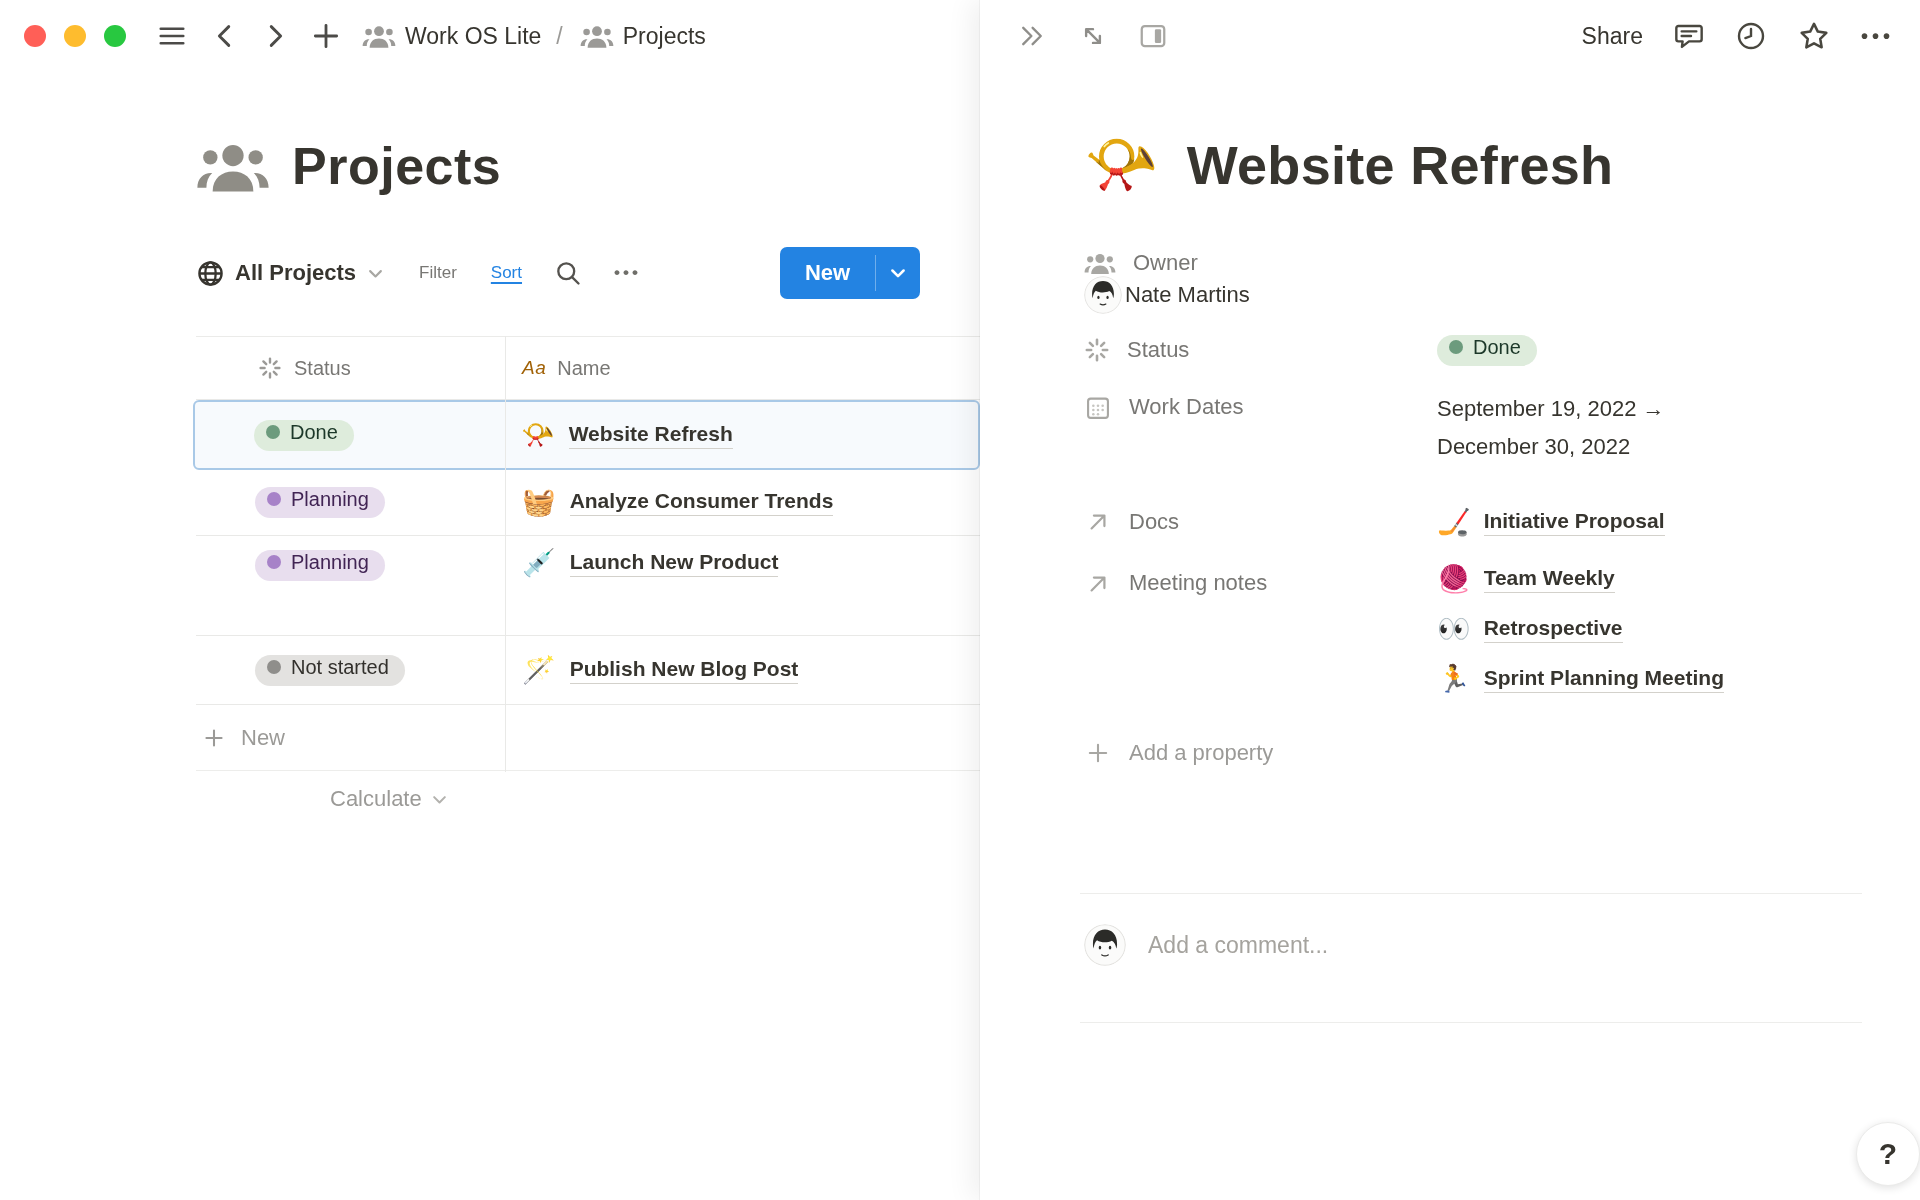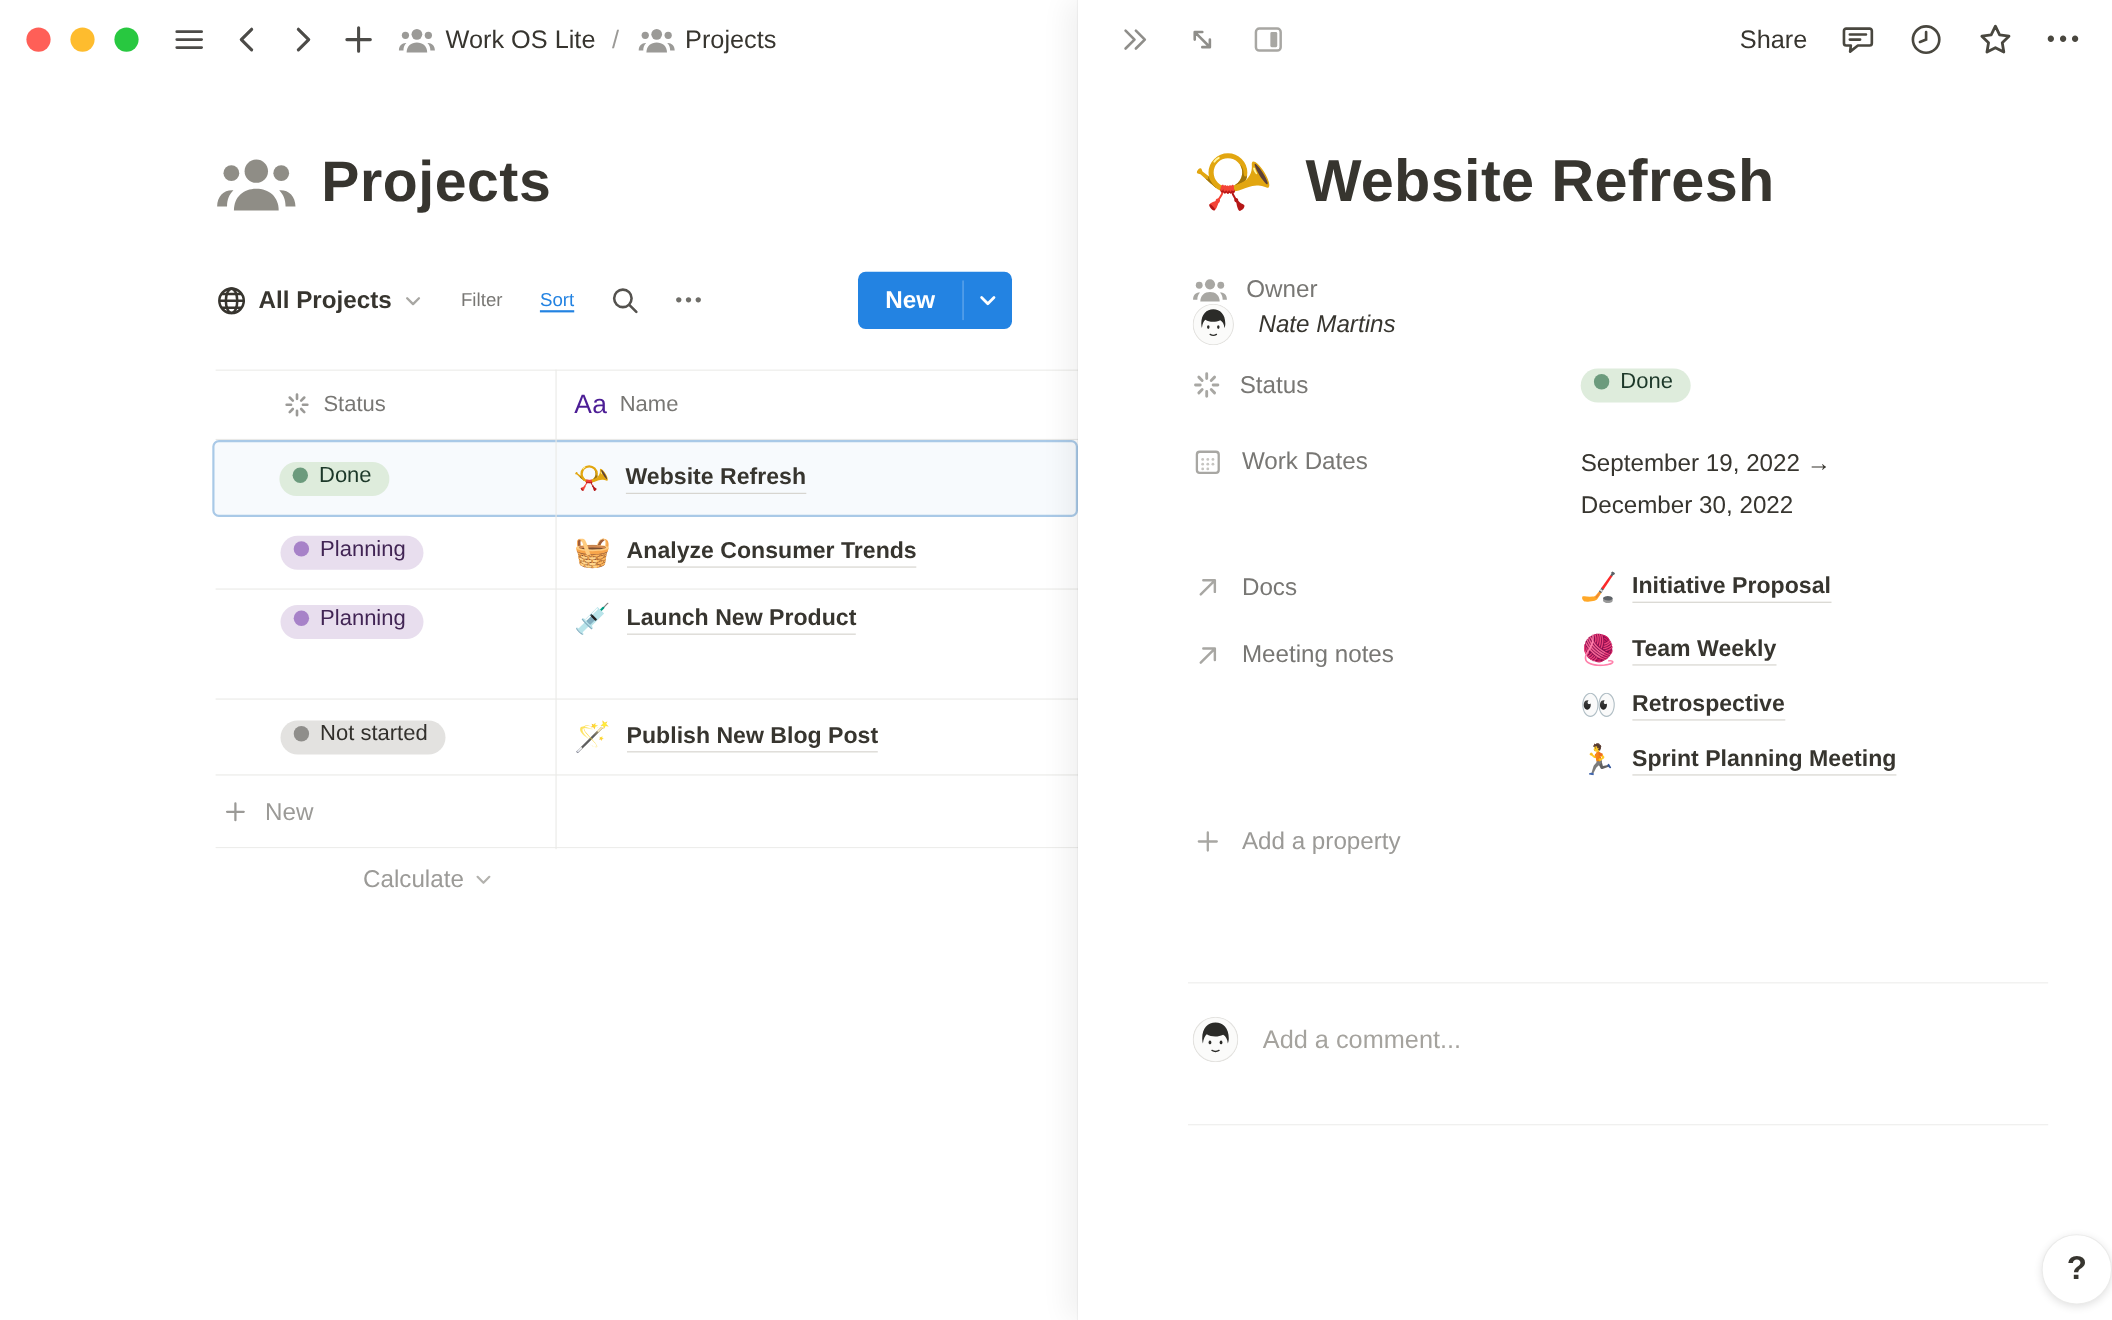--- a/index.html
+++ b/index.html
@@ -40,21 +40,21 @@
   .new-btn .split { width:1px; background:rgba(255,255,255,0.35); margin:8px 0; }
   .new-btn .dd { width:44px; display:flex; align-items:center; justify-content:center; }
 
   
   .table { position:absolute; left:196px; top:336px; width:784px; }
   .t-divider { position:absolute; left:309px; top:0; height:436px; border-left:1px solid #E9E9E7; }
   .t-header { display:flex; height:64px; border-top:1px solid #EBEBE9; border-bottom:1px solid #E9E9E7;
               color:#787774; font-size:20px; align-items:center; }
   .th-status { width:309px; display:flex; align-items:center; gap:12px; padding-left:62px; }
   .th-name   { flex:1; display:flex; align-items:center; gap:11px; padding-left:17px; }
-  .aa { font-size:24px; color:#4c1d95; letter-spacing:0.5px; }
+  .aa { font-size:19px; color:#a16207; letter-spacing:0.5px;font-style:italic; }
 
   .t-row { display:flex; align-items:center; border-bottom:1px solid #E9E9E7; }
   .cell-status { width:309px; padding-left:59px; display:flex; align-items:center; }
   .cell-name { flex:1; padding-left:17px; display:flex; align-items:center; gap:14px; }
   .r1 { height:70px; border:2px solid #A9C9E7; border-radius:6px; background:#F7FAFD; margin-left:-3px; width:calc(100% + 3px); }
   .r2 { height:66px; } .r3 { height:100px; align-items:flex-start; }
   .r3 .cell-status, .r3 .cell-name { padding-top:14px; }
   .r4 { height:69px; } .r5 { height:69px; }
   .row-new { height:66px; display:flex; align-items:center; gap:14px; padding-left:5px;
              border-bottom:1px solid #EDEDEB; color:#9B9A97; font-size:22px; }
@@ -85,21 +85,21 @@
   .panel-title-row .emoji-big { font-size:60px; line-height:1; }
   .panel-title-row .big-title { font-size:54px; font-weight:700; letter-spacing:0.3px; }
 
   .props { position:absolute; left:104px; top:250px; width:800px; }
   .prop-row { display:flex; }
   .prop-label { width:353px; display:flex; align-items:center; gap:17px; color:#787774; font-size:22px; }
   .prop-label.top { align-items:flex-start; padding-top:4px; }
   .prop-value { flex:1; display:flex; align-items:center; font-size:22px; }
   .prop-owner { height:56px;flex-direction:column; }
   .prop-status { height:52px; margin-top:18px; }
-  .prop-dates { margin-top:26px; }
+  .prop-dates { margin-top:14px; }
   .date-lines { font-size:22px; line-height:38px; }
   .prop-docs { margin-top:42px; }
   .prop-notes { margin-top:30px; }
   .links-col { display:flex; flex-direction:column; gap:23px; }
   .link-item { display:flex; align-items:center; gap:13px; }
   .add-prop { margin-top:36px; height:48px; display:flex; align-items:center; gap:17px;
               color:#9B9A97; font-size:22px; }
   .avatar { border-radius:50%; overflow:hidden; flex:none; }
 
   .hdiv { position:absolute; left:100px; right:58px; height:1px; background:#EDEDEB; }
@@ -390,21 +390,21 @@
               <circle cx="16" cy="7.5" r="4.6"></circle>
               <path d="M7.2 23c0-5.6 3.9-8.6 8.8-8.6s8.8 3 8.8 8.6z"></path>
               <circle cx="6.2" cy="8.3" r="3.1"></circle>
               <path d="M.6 21.4c0-4.3 2.9-6.7 6.4-6.4-1.7 1.7-2.5 3.8-2.5 6.4z"></path>
               <circle cx="25.8" cy="8.3" r="3.1"></circle>
               <path d="M31.4 21.4c0-4.3-2.9-6.7-6.4-6.4 1.7 1.7 2.5 3.8 2.5 6.4z"></path>
             </svg>
         </span>
         <span>Owner</span>
       </div>
-      <div class="prop-value" style="gap:22px;font-style:italic;">
+      <div class="prop-value" style="gap:3px;">
         <span class="avatar">
           <svg width="38" height="38" viewBox="0 0 40 40">
               <circle cx="20" cy="20" r="19.3" fill="#FBFBFA" stroke="#E3E2DF" stroke-width="1"></circle>
               <path d="M8.5 19c0-9 5-13.7 11.5-13.7S31.5 10 31.5 19c0 1.8-.3 3.3-.8 4.4-.5-3.9-1.8-6.3-4.1-7.5-4.4 2.2-10.4 2-14.2-.4-1.6 1.4-2.8 3.8-3.3 7.9-.4-1.2-.6-2.6-.6-4.4z" fill="#2B2B28"></path>
               <ellipse cx="15.2" cy="22.5" rx="1.2" ry="1.7" fill="#2B2B28"></ellipse>
               <ellipse cx="24.8" cy="22.5" rx="1.2" ry="1.7" fill="#2B2B28"></ellipse>
               <path d="M17 29.5c2 1.2 4 1.2 6 0" stroke="#2B2B28" stroke-width="1.3" fill="none" stroke-linecap="round"></path>
             </svg>
         </span>
         <span>Nate Martins</span>

